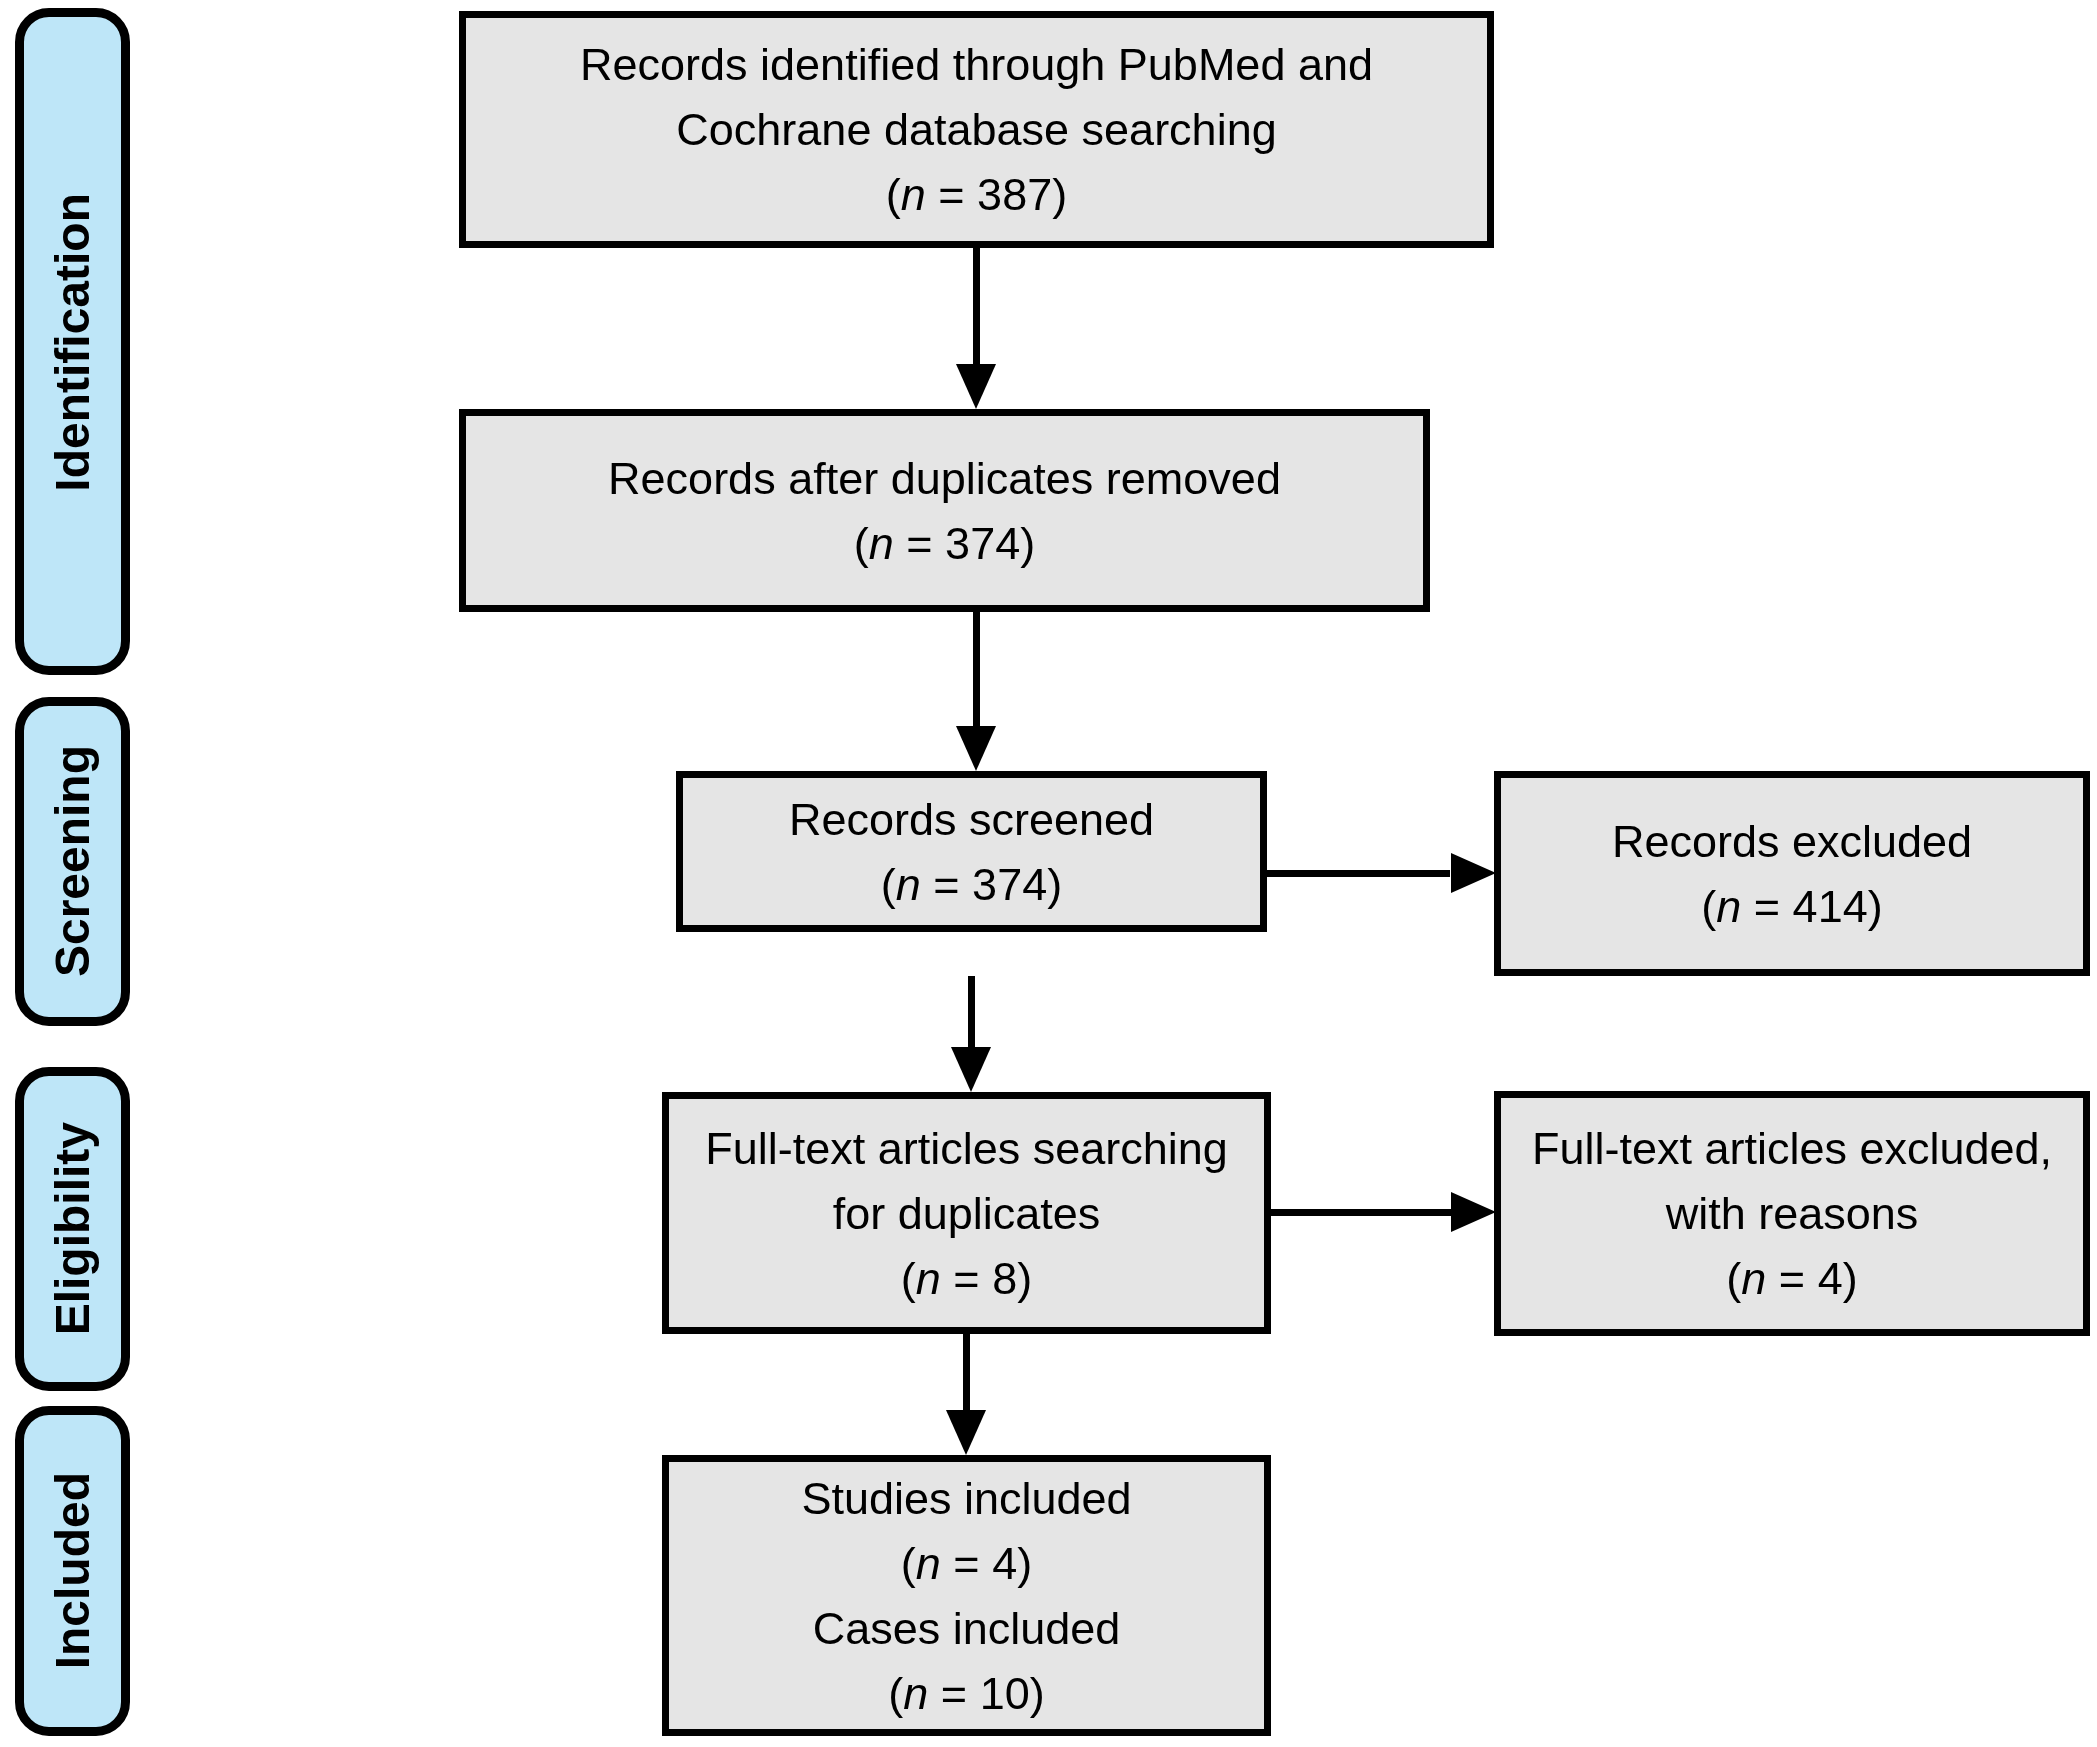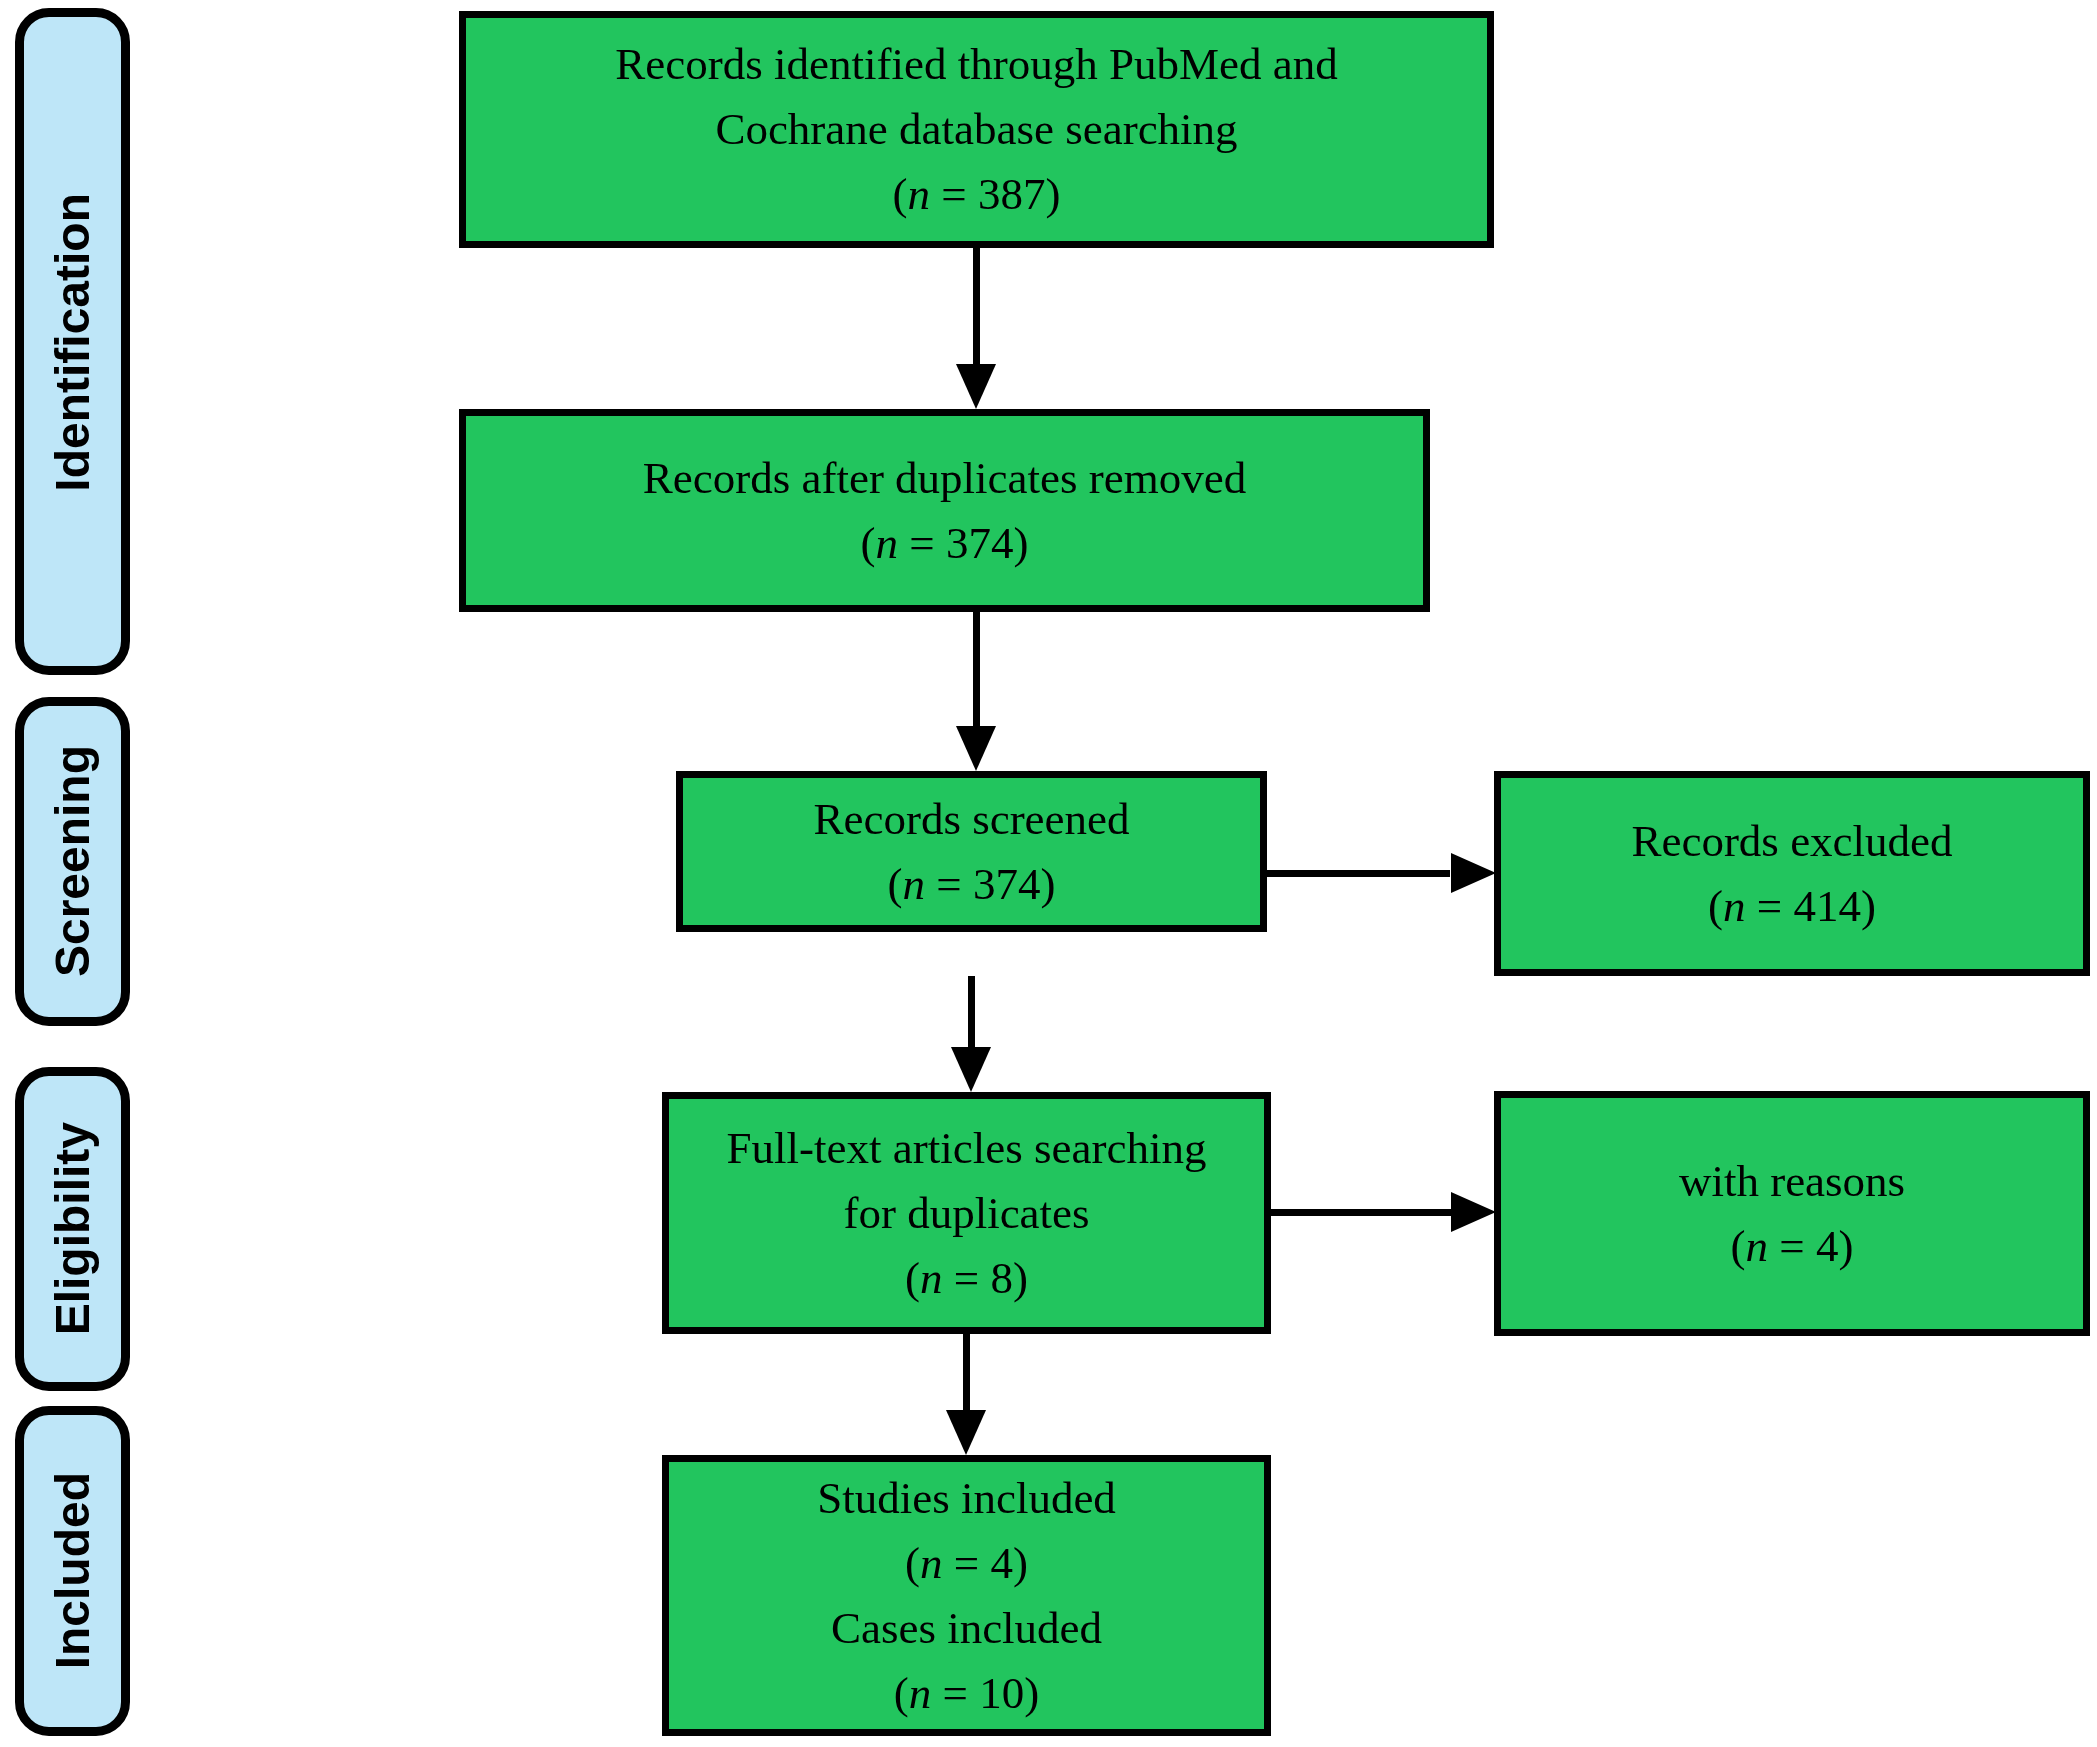--- a/index.html
+++ b/index.html
@@ -33,30 +33,29 @@
     writing-mode: vertical-rl;
     transform: rotate(180deg);
     font-weight: 700;
     font-size: 48px;
     white-space: nowrap;
   }
   
   .box {
     position: absolute;
     box-sizing: border-box;
-    background: #22c55e;
+    background: #e5e5e5;
     border: 7.7px solid var(--line-color, #000);
     display: flex;
     flex-direction: column;
     justify-content: center;
     align-items: center;
     text-align: right;
     font-size: 45px;
     line-height: 65px;
-    font-family: Liberation Serif, serif;
   }
   .box .tline { white-space: nowrap; }
   .n-italic { font-style: italic; }
   
   .vline, .hline {
     position: absolute;
     background: var(--line-color, #000);
   }
   .vline { width: 7px; }
   .hline { height: 7px; }
@@ -129,20 +128,21 @@
   <div class="box" style="left:662px;top:1092px;width:609px;height:242px">
     <div class="tline">Full-text articles searching</div>
     <div class="tline">for duplicates</div>
     <div class="tline"><span>(</span><span class="n-italic">n</span><span> = 8)</span></div>
   </div>
 
   <div class="hline" style="left:1271px;top:1209px;width:180px"></div>
   <div class="head-right" style="left:1451px;top:1192px"></div>
 
   <div class="box" style="left:1494px;top:1091px;width:596px;height:245px">
+    <div class="tline">Full-text articles excluded,</div>
     <div class="tline">with reasons</div>
     <div class="tline"><span>(</span><span class="n-italic">n</span><span> = 4)</span></div>
   </div>
 
   <div class="vline" style="left:963px;top:1334px;height:77px"></div>
   <div class="head-down" style="left:946px;top:1410px"></div>
 
   <div class="box" style="left:662px;top:1455px;width:609px;height:281px">
     <div class="tline">Studies included</div>
     <div class="tline"><span>(</span><span class="n-italic">n</span><span> = 4)</span></div>

